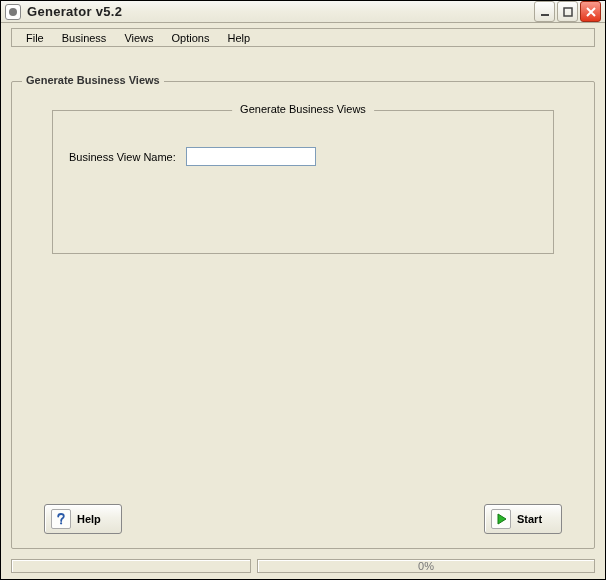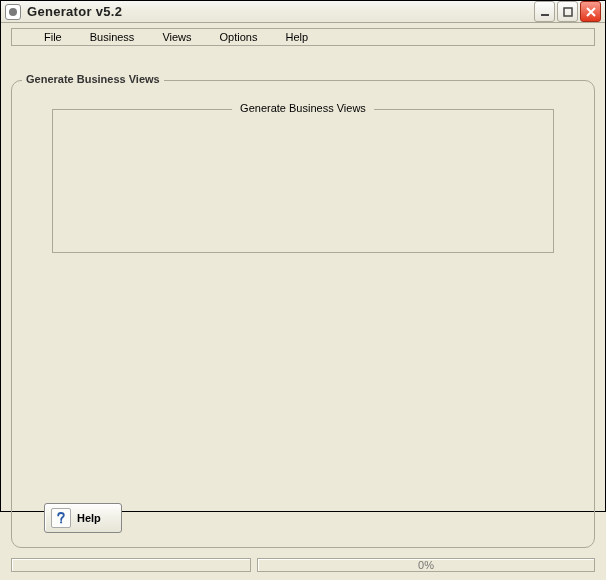--- a/index.html
+++ b/index.html
@@ -8,21 +8,21 @@
     padding: 0;
     font-family: Tahoma, Arial, sans-serif;
     font-size: 11px;
     background: #ece9d8;
     width: 606px;
     height: 580px;
     overflow: hidden;
   }
   .window {
     width: 606px;
-    height: 512px;
+    height: 580px;
     border: 1px solid #000;
     background: #ece9d8;
     display: flex;
     flex-direction: column;
   }
   .titlebar {
     height: 28px;
     background: linear-gradient(180deg, #f7f7f4 0%, #efede0 50%, #e9e7d8 100%);
     border-bottom: 1px solid #aca899;
     display: flex;
@@ -74,39 +74,39 @@
   }
   .titlebar .ctrl svg { display:block; }
 
   .menubar {
     margin: 5px 10px 0 10px;
     height: 24px;
     border: 1px solid #aca899;
     background: #ece9d8;
     display: flex;
     align-items: center;
-    padding: 0 24px;
-    gap: 12px;
+    padding: 0 6px;
+    gap: 2px;
   }
   .menubar .menu-item {
     padding: 2px 8px;
     cursor: pointer;
     color: #000;
   }
 
   .content {
     flex: 1;
     position: relative;
     margin: 10px;
   }
 
   .fieldset {
     position: relative;
     border: 1px solid #aca899;
-    border-radius: 10px;
+    border-radius: 2px;
     padding: 16px 16px 16px 16px;
     margin-top: 24px;
     height: 468px;
   }
   .fieldset .legend {
     position: absolute;
     top: -8px;
     left: 10px;
     background: #ece9d8;
     padding: 0 4px;
@@ -245,33 +245,45 @@
     <div class="menu-item">Options</div>
     <div class="menu-item">Help</div>
   </div>
 
   <div class="content">
     <div class="fieldset">
       <div class="legend">Generate Business Views</div>
 
       <div class="inner-fieldset">
         <div class="legend2">Generate Business Views</div>
+        <div class="form-row">
+          <span class="form-label">Business View Name:</span>
+          <input class="text-input" type="text" value="" style="">
+        </div>
       </div>
 
       <div class="button-row">
         <button class="btn">
           <span class="icon-box">
             <svg width="14" height="14" viewBox="0 0 14 14">
               <path d="M4.2 4.5 C4.2 2.8 5.4 2 7 2 C8.6 2 9.8 2.9 9.8 4.3 C9.8 5.5 9 6 8.2 6.6 C7.5 7.1 7.2 7.5 7.2 8.5 L7.2 9" stroke="#2a5aa8" stroke-width="1.8" fill="none" stroke-linecap="round"></path>
               <circle cx="7.1" cy="11.3" r="1.1" fill="#2a5aa8"></circle>
             </svg>
           </span>
           <span>Help</span>
         </button>
         <div class="spacer"></div>
+        <button class="btn">
+          <span class="icon-box">
+            <svg width="14" height="14" viewBox="0 0 14 14">
+                <polygon points="4,2 12,7 4,12" fill="#2bb52b" stroke="#157a15" stroke-width="1"></polygon>
+              </svg>
+          </span>
+          <span>Start</span>
+        </button>
       </div>
     </div>
   </div>
 
   <div class="statusbar">
     <div class="status-cell status-left"></div>
     <div class="status-cell status-right">
       <span>0%</span>
     </div>
   </div>

